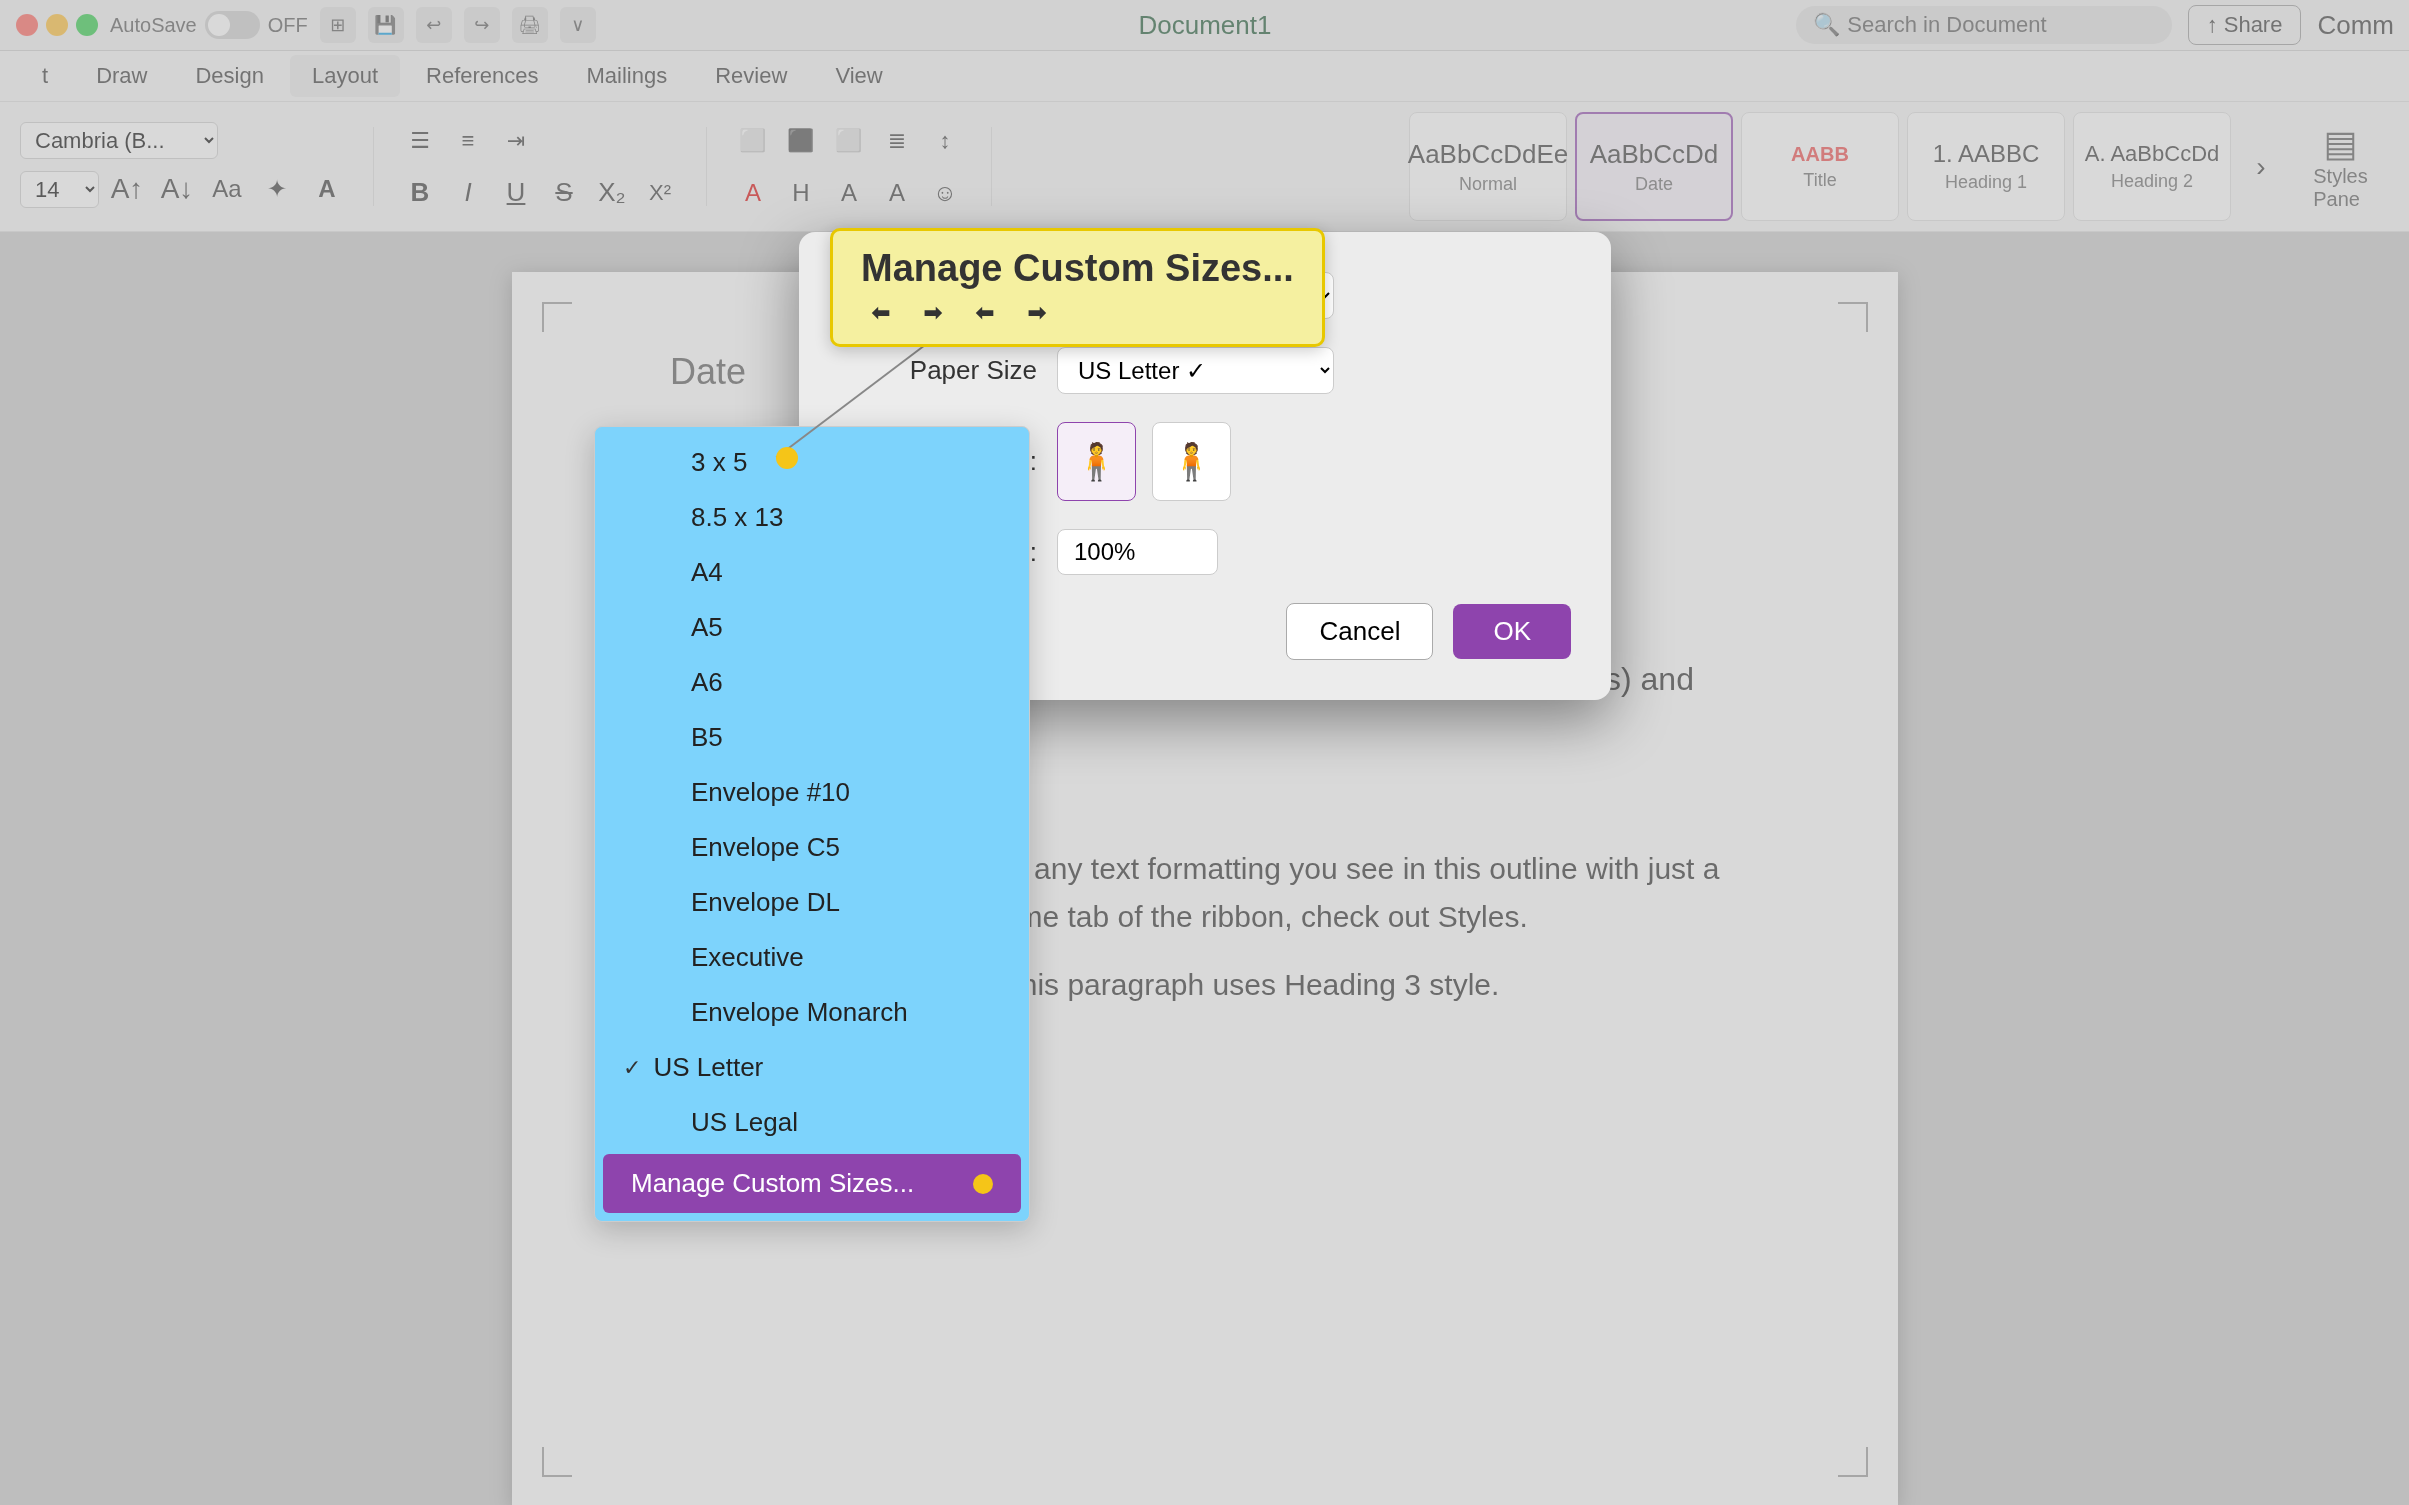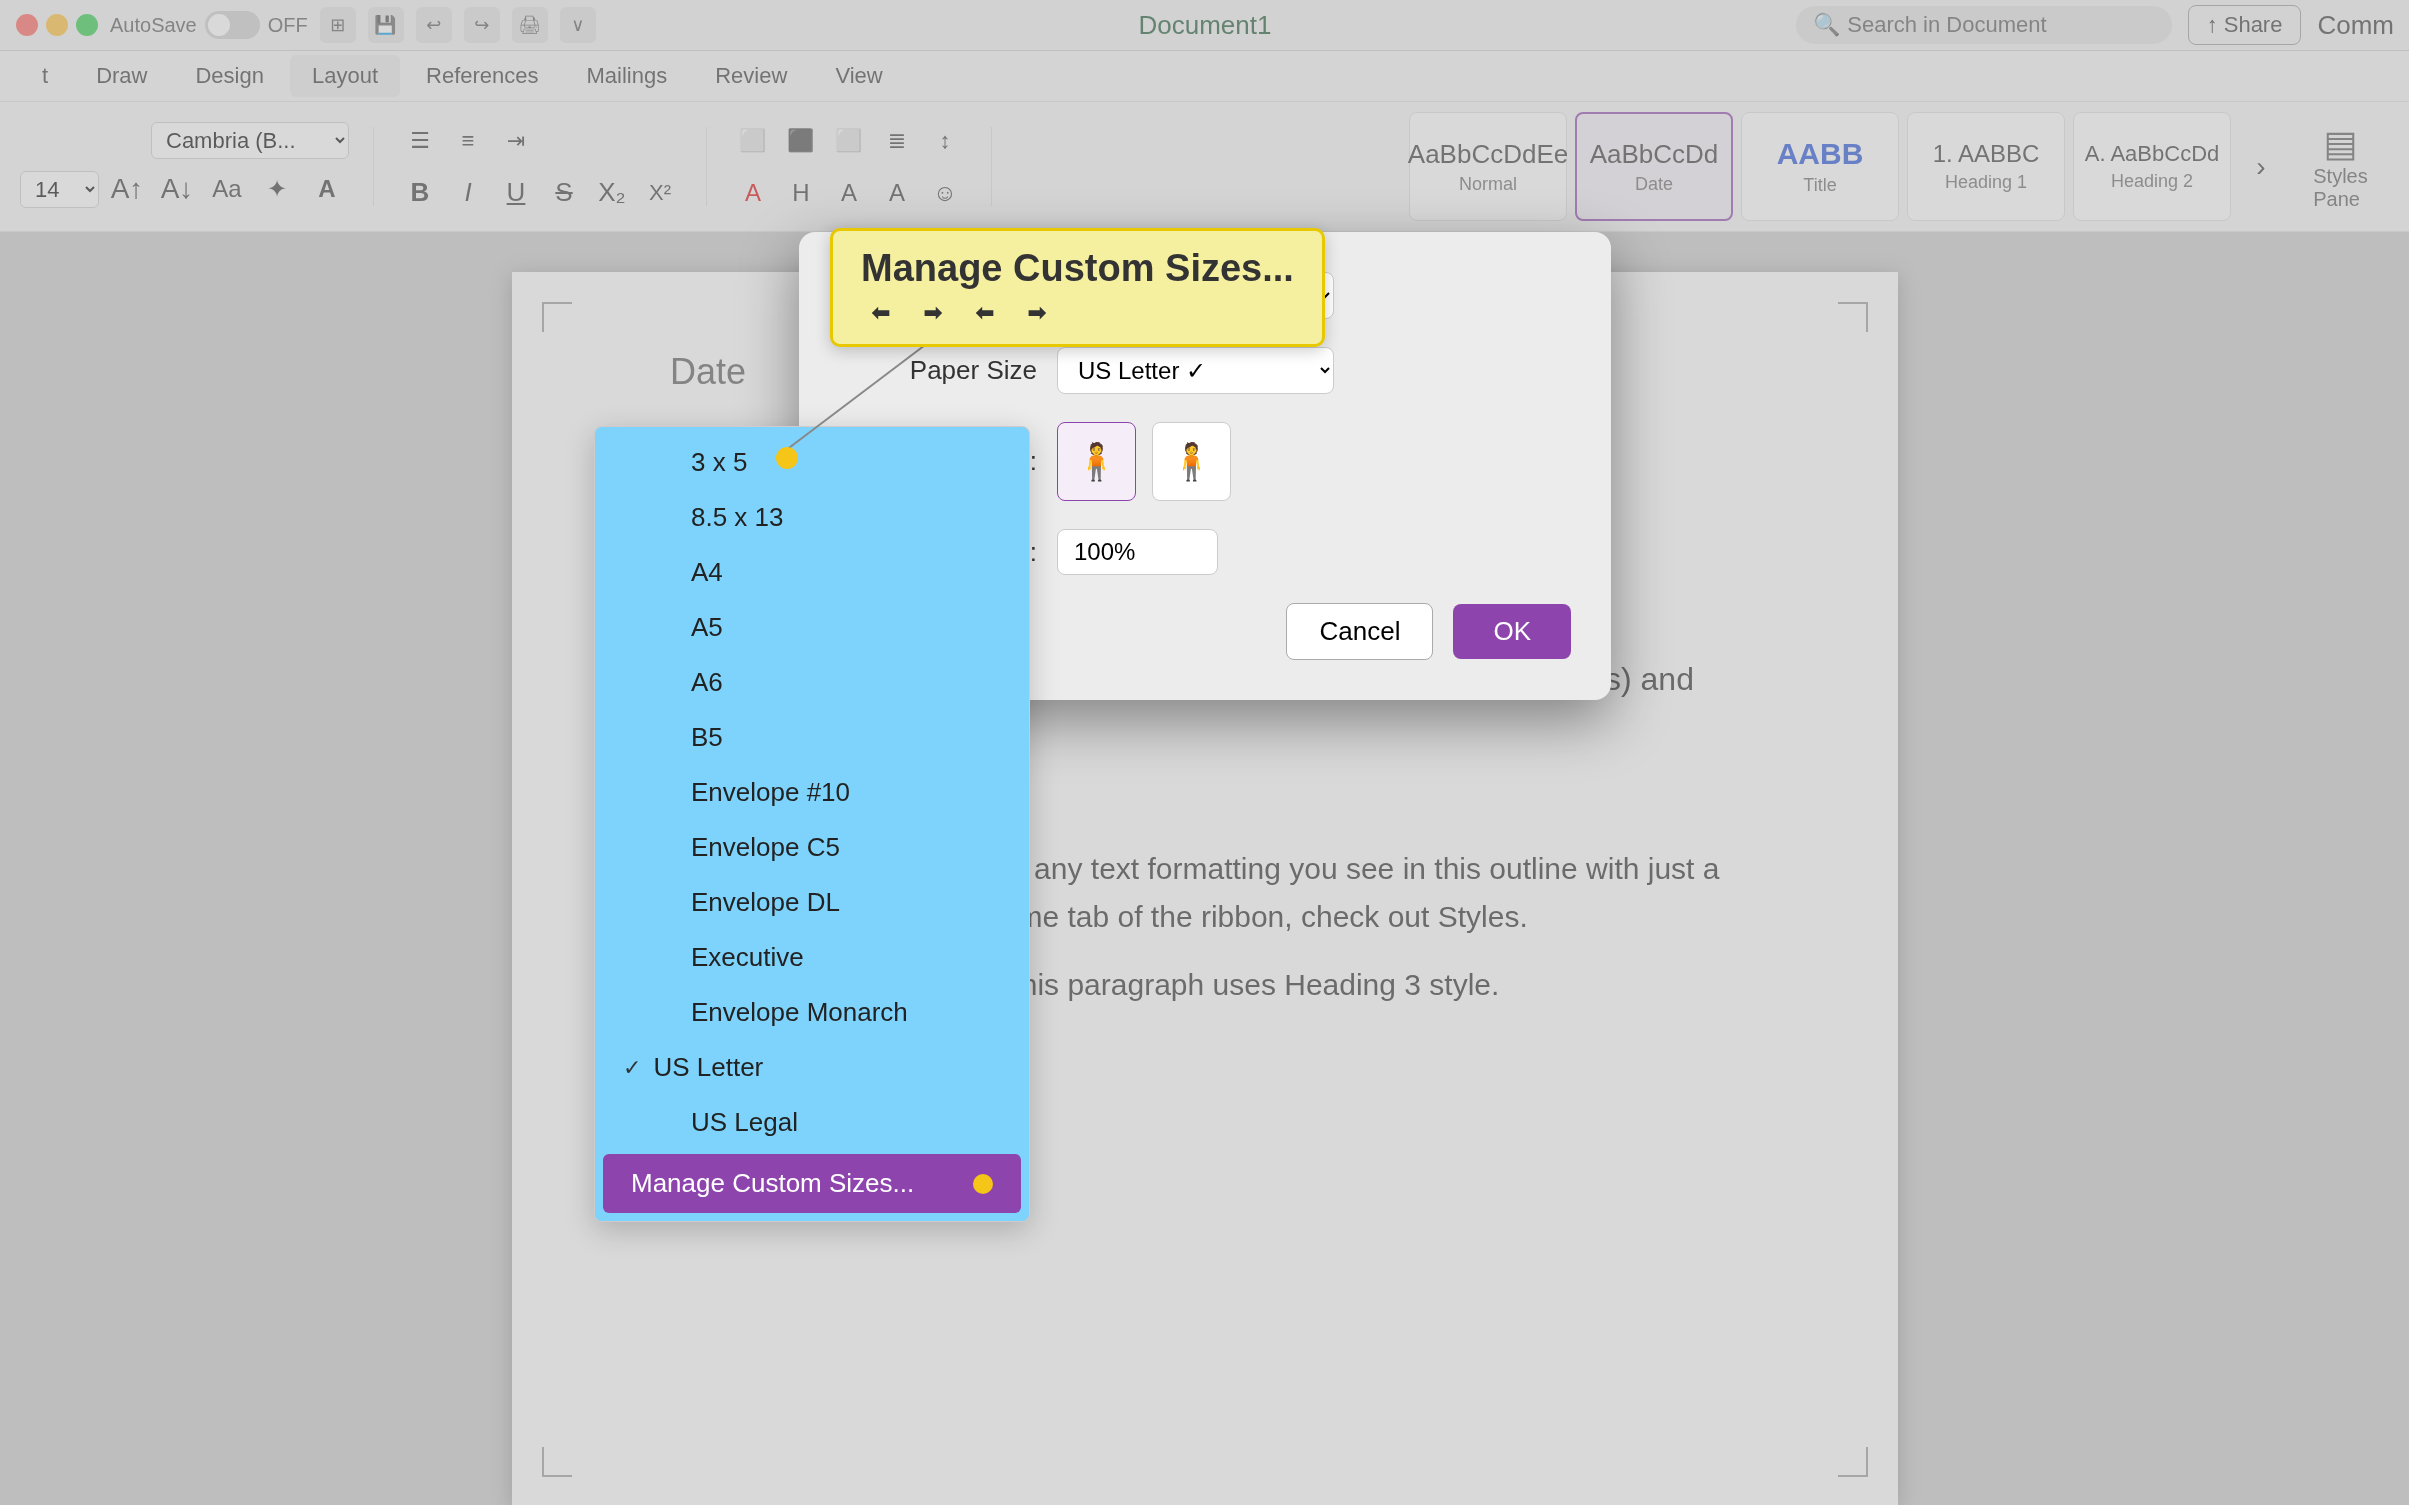--- a/index.html
+++ b/index.html
@@ -200,23 +200,23 @@
     .style-card-text {
       font-size: 26px;
       color: #333;
     }
     .style-card-label {
       font-size: 18px;
       color: #666;
       margin-top: 4px;
     }
     .style-card-title {
-      font-size: 30px;
+      font-size: 20px;
       font-weight: bold;
-      color: #1d4ed8;
+      color: #ef4444;
     }
     .styles-pane-btn {
       display: flex;
       flex-direction: column;
       align-items: center;
       justify-content: center;
       width: 99px;
       height: 109px;
       font-size: 20px;
       color: #555;
@@ -589,21 +589,21 @@
     <div class="ribbon-tab">Design</div>
     <div class="ribbon-tab active">Layout</div>
     <div class="ribbon-tab">References</div>
     <div class="ribbon-tab">Mailings</div>
     <div class="ribbon-tab">Review</div>
     <div class="ribbon-tab">View</div>
   </div>
   <div class="ribbon-tools">
 
     <div class="ribbon-section">
-      <div style="display:flex;align-items:center;gap:8px;justify-content:flex-end;">
+      <div style="display:flex;align-items:center;gap:8px;">
         <select class="font-selector">
           <option>Cambria (B...</option>
         </select>
       </div>
       <div class="font-size-row">
         <select class="font-size-selector">
           <option>14</option>
         </select>
         <div class="ribbon-btn" style="font-size:28px;">A↑</div>
         <div class="ribbon-btn" style="font-size:28px;">A↓</div>

